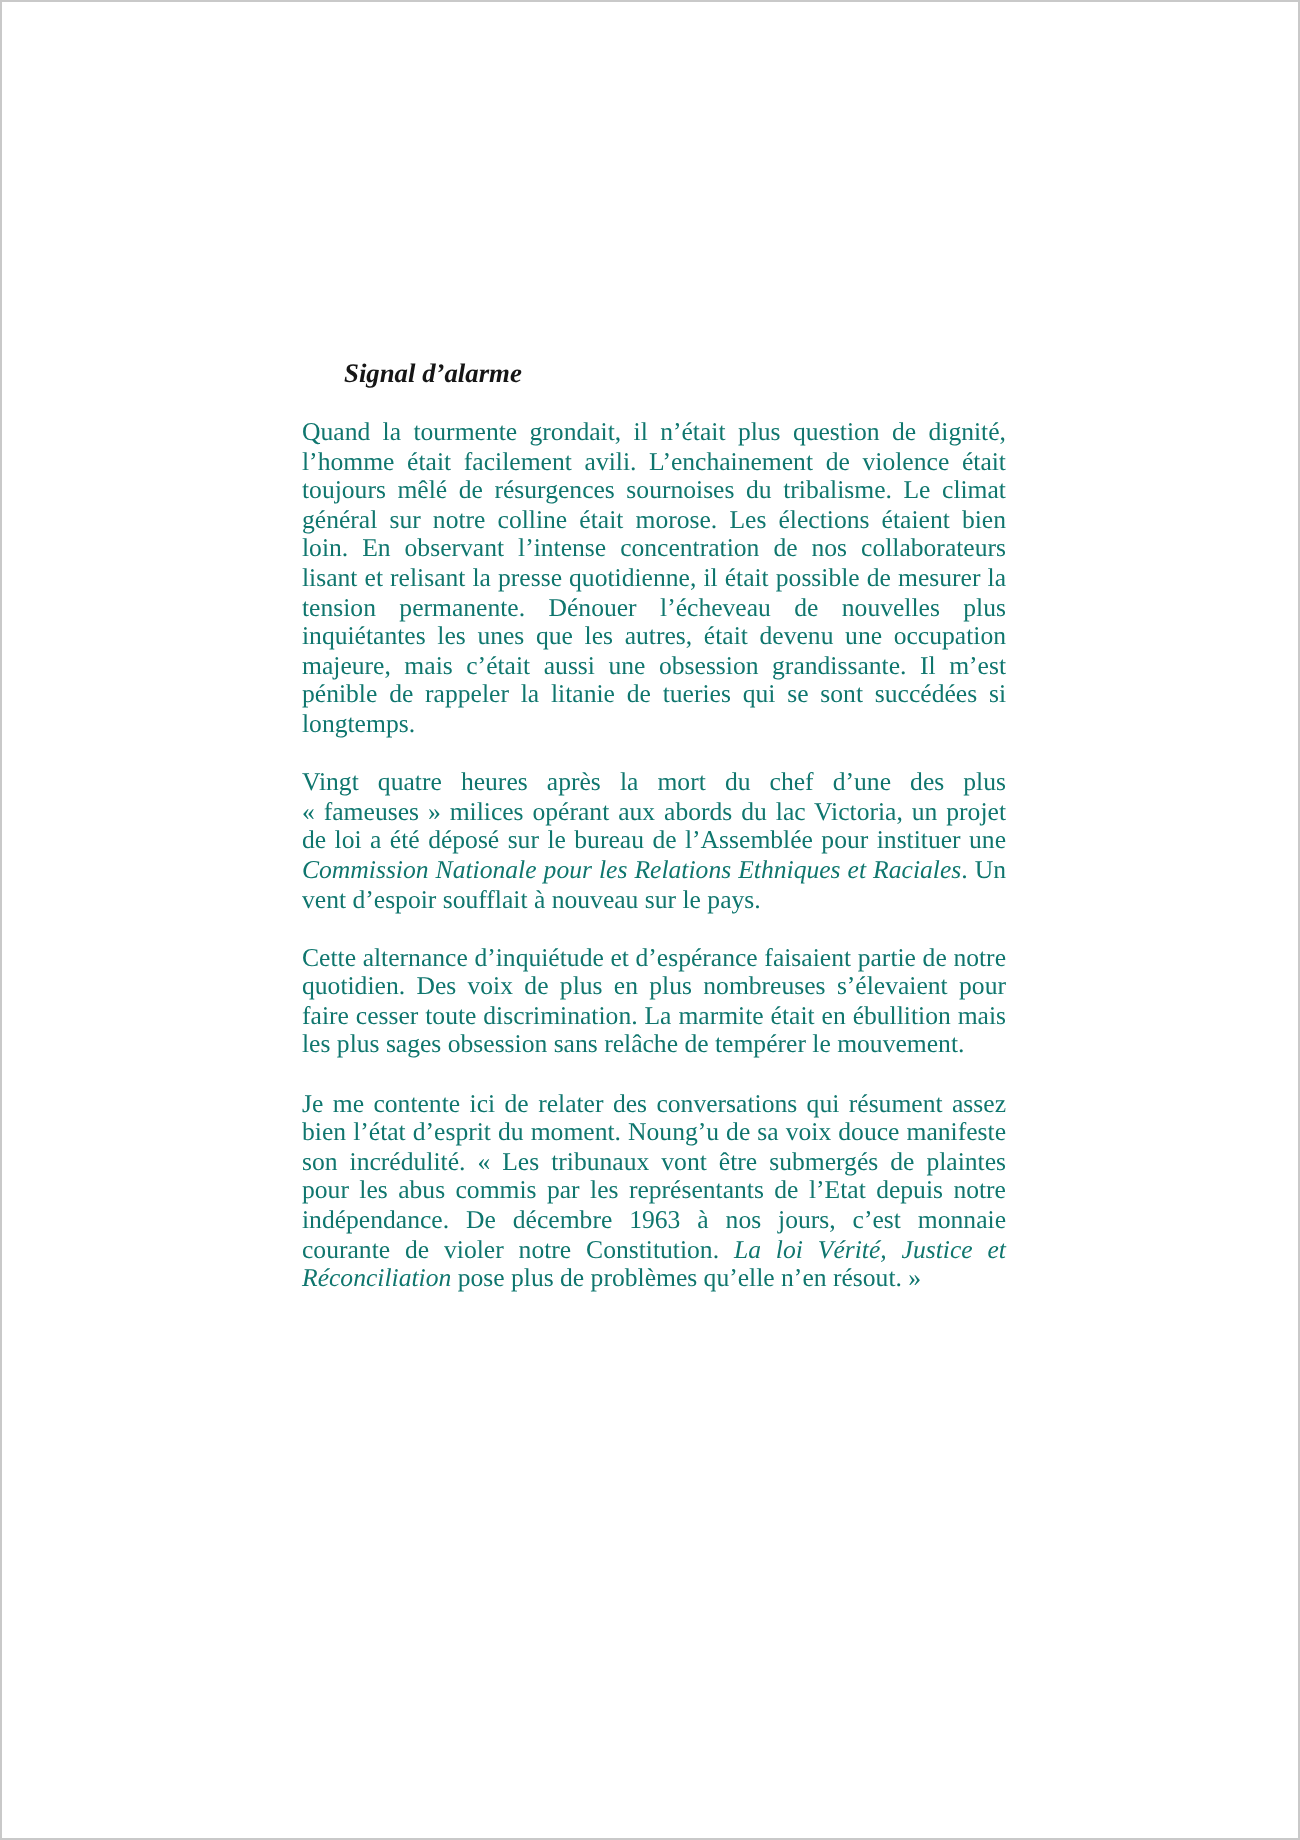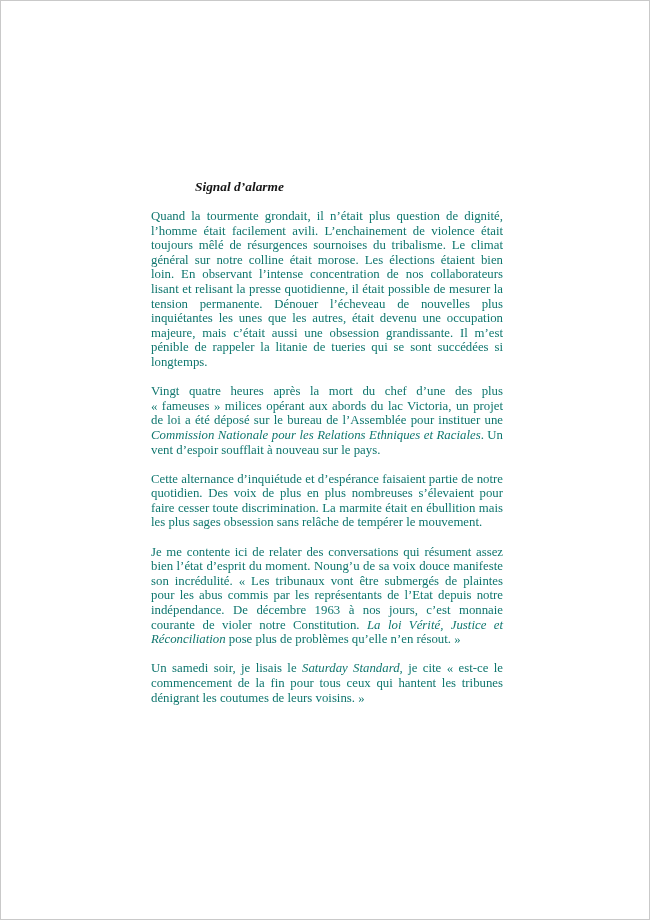--- a/index.html
+++ b/index.html
@@ -22,21 +22,21 @@
     position: absolute;
     left: 150px;
     top: 178px;
     width: 352px;
   }
   .section-title {
     font-size: 13.4px;
     line-height: 15px;
     font-weight: bold;
     font-style: italic;
-    margin: 0 0 15px 44px;
+    margin: 0 0 15px 21px;
     color: #161616;
   }
   p.para {
     margin: 0;
     font-size: 12.8px;
     line-height: 14.6px;
     text-align: justify;
     color: #0f766e;
   }
   p.para.gap {
@@ -60,16 +60,15 @@
 <body>
 
 <div class="page">
   <div class="text-block">
     <h2 class="section-title">Signal d’alarme</h2>
     <div id="paragraphs">
         <p class="para"><span class="seg-roman">Quand la tourmente grondait, il n’était plus question de dignité, l’homme était facilement avili. L’enchainement de violence était toujours mêlé de résurgences sournoises du tribalisme. Le climat général sur notre colline était morose. Les élections étaient bien loin. En observant l’intense concentration de nos collaborateurs lisant et relisant la presse quotidienne, il était possible de mesurer la tension permanente. Dénouer l’écheveau de nouvelles plus inquiétantes les unes que les autres, était devenu une occupation majeure, mais c’était aussi une obsession grandissante. Il m’est pénible de rappeler la litanie de tueries qui se sont succédées si longtemps.</span></p>
         <p class="para gap"><span class="seg-roman">Vingt quatre heures après la mort du chef d’une des plus «&nbsp;fameuses&nbsp;» milices opérant aux abords du lac Victoria, un projet de loi a été déposé sur le bureau de l’Assemblée pour instituer une </span><span class="seg-italic">Commission Nationale pour les Relations Ethniques et Raciales</span><span class="seg-roman">. Un vent d’espoir soufflait à nouveau sur le pays.</span></p>
         <p class="para gap"><span class="seg-roman">Cette alternance d’inquiétude et d’espérance faisaient partie de notre quotidien. Des voix de plus en plus nombreuses s’élevaient pour faire cesser toute discrimination. La marmite était en ébullition mais les plus sages obsession sans relâche de tempérer le mouvement.</span></p>
         <p class="para gap"><span class="seg-roman">Je me contente ici de relater des conversations qui résument assez bien l’état d’esprit du moment. Noung’u de sa voix douce manifeste son incrédulité. «&nbsp;Les tribunaux vont être submergés de plaintes pour les abus commis par les représentants de l’Etat depuis notre indépendance. De décembre 1963 à nos jours, c’est monnaie courante de violer notre Constitution. </span><span class="seg-italic">La loi Vérité, Justice et Réconciliation</span><span class="seg-roman"> pose plus de problèmes qu’elle n’en résout.&nbsp;»</span></p>
-        <p class="para gap"><span class="seg-roman">Un samedi soir, je lisais le </span><span class="seg-italic">Saturday Standard</span><span class="seg-roman">, je cite «&nbsp;est-ce le commencement de la fin pour tous ceux qui hantent les tribunes dénigrant les coutumes de leurs voisins.&nbsp;»</span></p>
       </div>
   </div>
 </div>
 
 </body></html>

